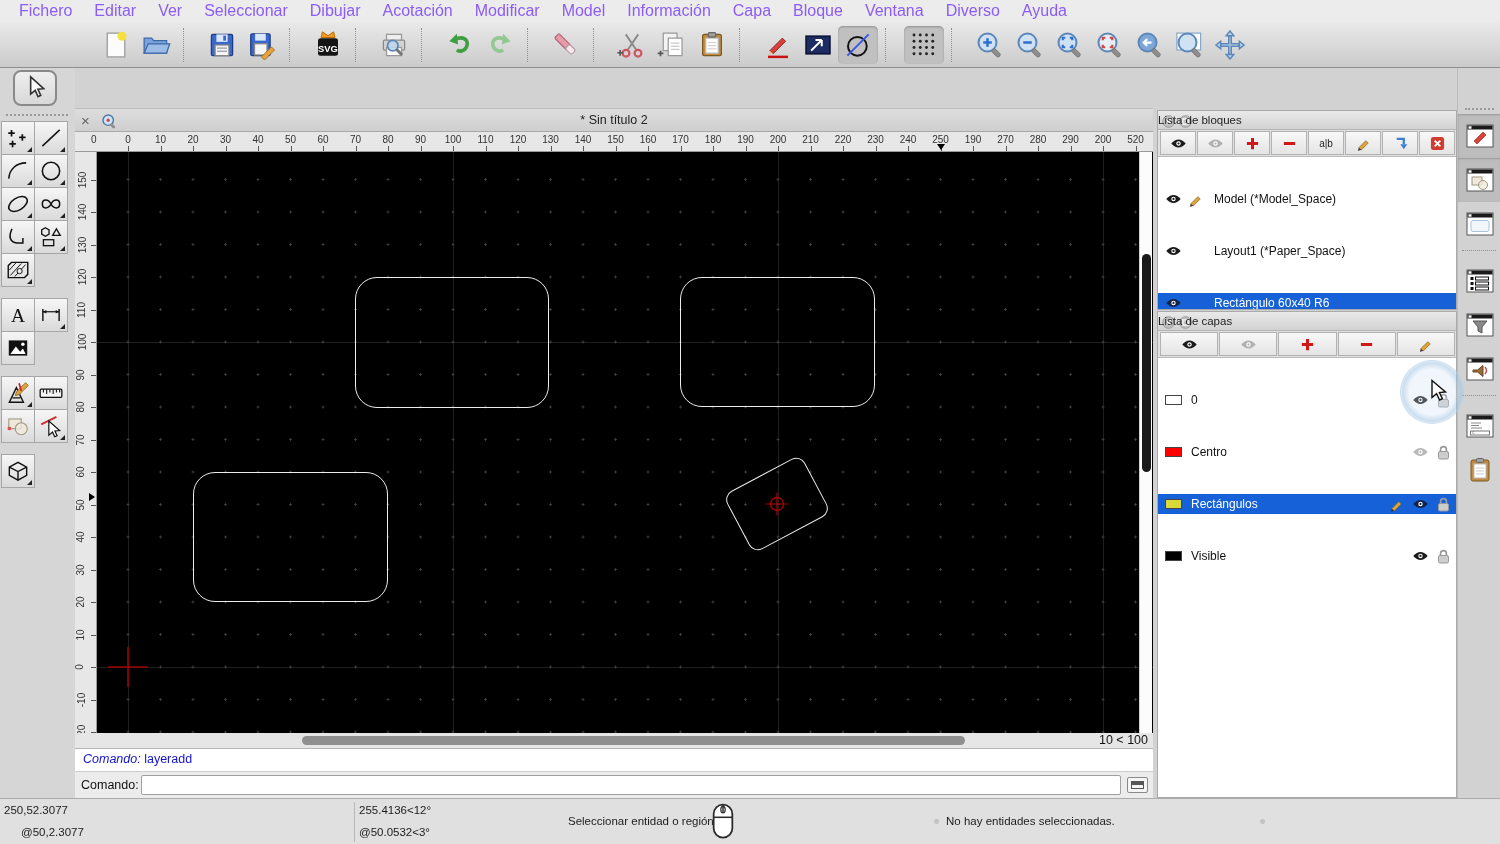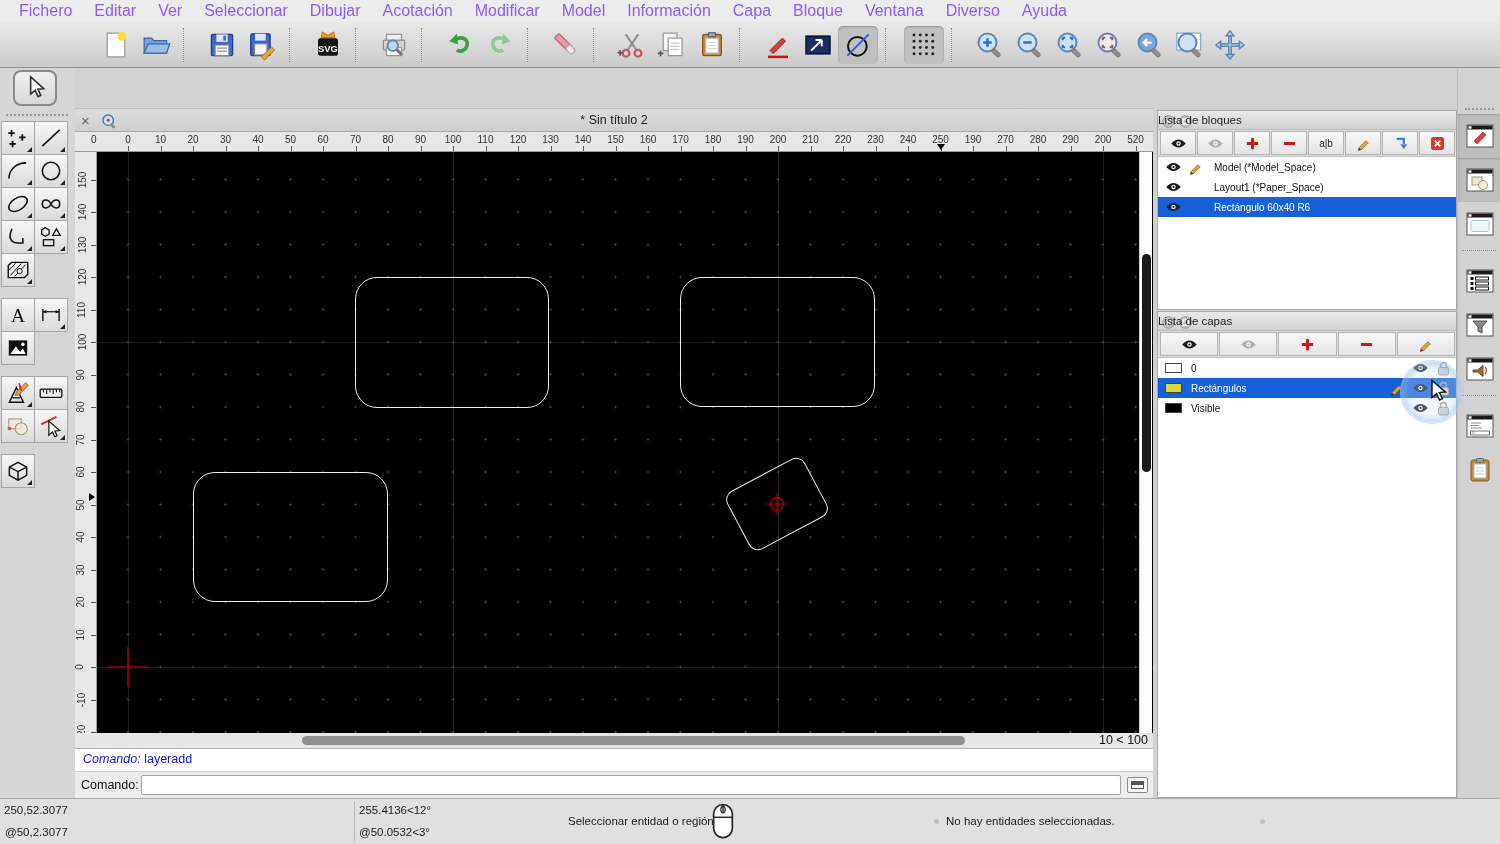--- a/index.html
+++ b/index.html
@@ -107,21 +107,21 @@
   .phead { height:19px; background:linear-gradient(#e9e9e9,#d2d2d2); border-bottom:1px solid #b5b5b5; position:relative; }
   .phead .ptitle { position:absolute; left:0; width:100%; text-align:left; top:3px; font-size:11.5px; color:#222; }
   .pbtn-close,.pbtn-float { position:absolute; top:3px; width:13px; height:13px; }
   .pbtn-close { left:4px; } .pbtn-float { left:21px; }
   .ptoolbar { height:27px; display:flex; background:#e0e0e0; border-bottom:1px solid #bbb; padding:1px; }
   .ptool { flex:1; margin:0 0 0 1px; border:1px solid #b2b2b2; background:linear-gradient(#f8f8f8,#e4e4e4);
     display:flex; align-items:center; justify-content:center; font-size:10px; color:#222; }
   .ptool svg { width:17px; height:15px; }
   .plist { background:#fff; position:absolute; left:0; right:0; bottom:0; overflow:hidden; }
   .blocks-panel .plist { top:46px; } .layers-panel .plist { top:46px; }
-  .plist-row { position:relative; height:20px; font-size:10px; color:#111; display:flex; align-items:center; }
+  .plist-row { position:relative; height:20px; font-size:12px; color:#111; display:flex; align-items:center;margin-top:32px; }
   .plist-row.sel { background:#1661d8; color:#fff; }
   .row-eye { width:17px; height:13px; margin-left:7px; flex:none; }
   .row-pen { width:15px; height:15px; margin-left:6px; flex:none; }
   .row-pen-space { width:21px; flex:none; }
   .block-label { margin-left:11px; }
   .swatch { width:17px; height:10px; border:1px solid #444; margin-left:7px; flex:none; }
   .layer-label { margin-left:9px; }
   .layer-right { position:absolute; right:6px; top:3px; display:flex; align-items:center; }
   .layer-right .row-eye { margin:0 0 0 8px; }
   .layer-right .lock { width:13px; height:15px; margin-left:8px; }
@@ -131,21 +131,21 @@
     border-left:1px solid #bdbdbd; padding-top:46px; }
   .dock-handle { position:absolute; top:40px; left:7px; width:29px; border-top:2px dotted #9a9a9a; }
   .dbtn { width:43px; height:44px; display:flex; align-items:center; justify-content:center; }
   .dbtn.pressed { background:#bdbdbd; box-shadow:inset 0 1px 2px rgba(0,0,0,.2); }
   .dbtn svg { width:30px; height:28px; }
   .dsep { height:9px; border-top:1px dotted #909090; margin:4px 4px 0 4px; }
 
   
   .statusbar { position:absolute; left:0; top:798px; width:1500px; height:46px; background:#e0e0e0;
     border-top:1px solid #ababab; font-size:11.5px; color:#1c1c1c; }
-  .st-abs { position:absolute; left:4px; top:5px; } .st-rel { position:absolute; left:5px; top:27px; }
+  .st-abs { position:absolute; left:4px; top:5px; } .st-rel { position:absolute; left:21px; top:27px; }
   .st-div { position:absolute; left:354px; top:3px; width:1px; height:40px; background:#b8b8b8; }
   .st-pabs { position:absolute; left:359px; top:5px; } .st-prel { position:absolute; left:359px; top:27px; }
   .st-hint { position:absolute; left:568px; top:16px; }
   .st-mouse { position:absolute; left:712px; top:4px; width:22px; height:36px; }
   .st-dot1,.st-dot2 { position:absolute; top:20px; width:5px; height:5px; border-radius:50%; background:#c2c2c2; }
   .st-dot1 { left:934px; } .st-dot2 { left:1260px; }
   .st-sel { position:absolute; left:946px; top:16px; }
 
   
   .cursor-halo { position:absolute; left:1400px; top:360px; width:64px; height:64px; border-radius:50%;
@@ -936,20 +936,35 @@
                   <path d="M1.5 7 Q10 -2.5 18.5 7 Q10 16.5 1.5 7 Z" fill="#1a1a1a"></path>
                   <circle cx="10" cy="7" r="2.6" fill="#fff"></circle>
                   <circle cx="10" cy="7" r="1.3" fill="#1a1a1a"></circle>
                 </svg></span>
               <span class="lock"><svg xmlns="http://www.w3.org/2000/svg" viewBox="0 0 13 15">
                   <rect x="1.5" y="6.5" width="10" height="7.5" rx="1.5" fill="#cdcdcd" stroke="#9a9a9a"></rect>
                   <path d="M3.6 6.5 V4.6 a2.9 2.9 0 0 1 5.8 0 V6.5" fill="none" stroke="#9a9a9a" stroke-width="1.7"></path>
                 </svg></span>
             </span>
           </div>
+          <div class="plist-row">
+            <span class="swatch" style="background: rgb(255, 0, 0);"></span>
+            <span class="layer-label">Centro</span>
+            <span class="layer-right">
+              <span class="row-eye"><svg xmlns="http://www.w3.org/2000/svg" viewBox="0 0 20 14">
+                  <path d="M1.5 7 Q10 -2.5 18.5 7 Q10 16.5 1.5 7 Z" fill="#b8b8b8"></path>
+                  <circle cx="10" cy="7" r="2.6" fill="#fff"></circle>
+                  <circle cx="10" cy="7" r="1.3" fill="#b8b8b8"></circle>
+                </svg></span>
+              <span class="lock"><svg xmlns="http://www.w3.org/2000/svg" viewBox="0 0 13 15">
+                  <rect x="1.5" y="6.5" width="10" height="7.5" rx="1.5" fill="#cdcdcd" stroke="#9a9a9a"></rect>
+                  <path d="M3.6 6.5 V4.6 a2.9 2.9 0 0 1 5.8 0 V6.5" fill="none" stroke="#9a9a9a" stroke-width="1.7"></path>
+                </svg></span>
+            </span>
+          </div>
           <div class="plist-row sel">
             <span class="swatch" style="background: rgb(216, 218, 60);"></span>
             <span class="layer-label">Rectángulos</span>
             <span class="layer-right">
               <span class="row-pen"><svg xmlns="http://www.w3.org/2000/svg" viewBox="0 0 16 16">
                   <path d="M3 12.5 L10.5 5 L13 7.5 L5.5 15 Z" fill="#e0a33c" stroke="#8a6a22" stroke-width="0.8"></path>
                   <path d="M3 12.5 L5.5 15 L2 15.8 Z" fill="#333"></path>
                 </svg></span>
               <span class="row-eye"><svg xmlns="http://www.w3.org/2000/svg" viewBox="0 0 20 14">
                   <path d="M1.5 7 Q10 -2.5 18.5 7 Q10 16.5 1.5 7 Z" fill="#12234a"></path>

